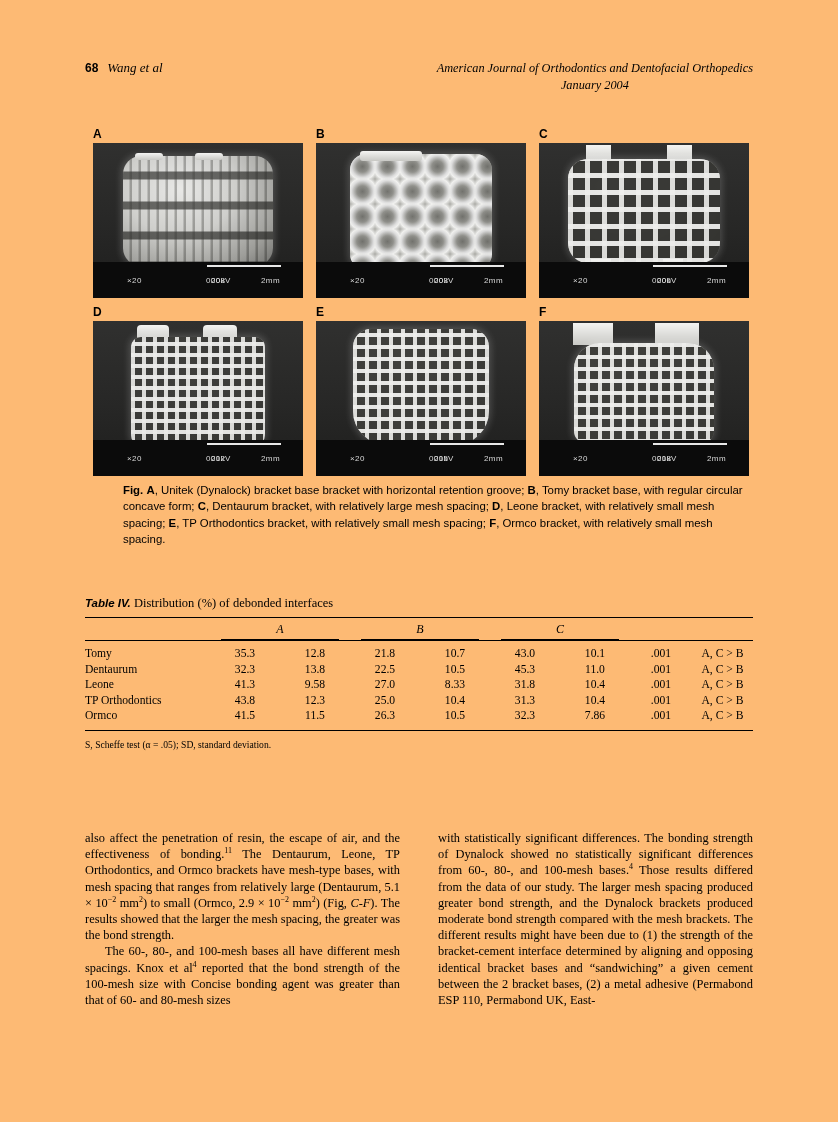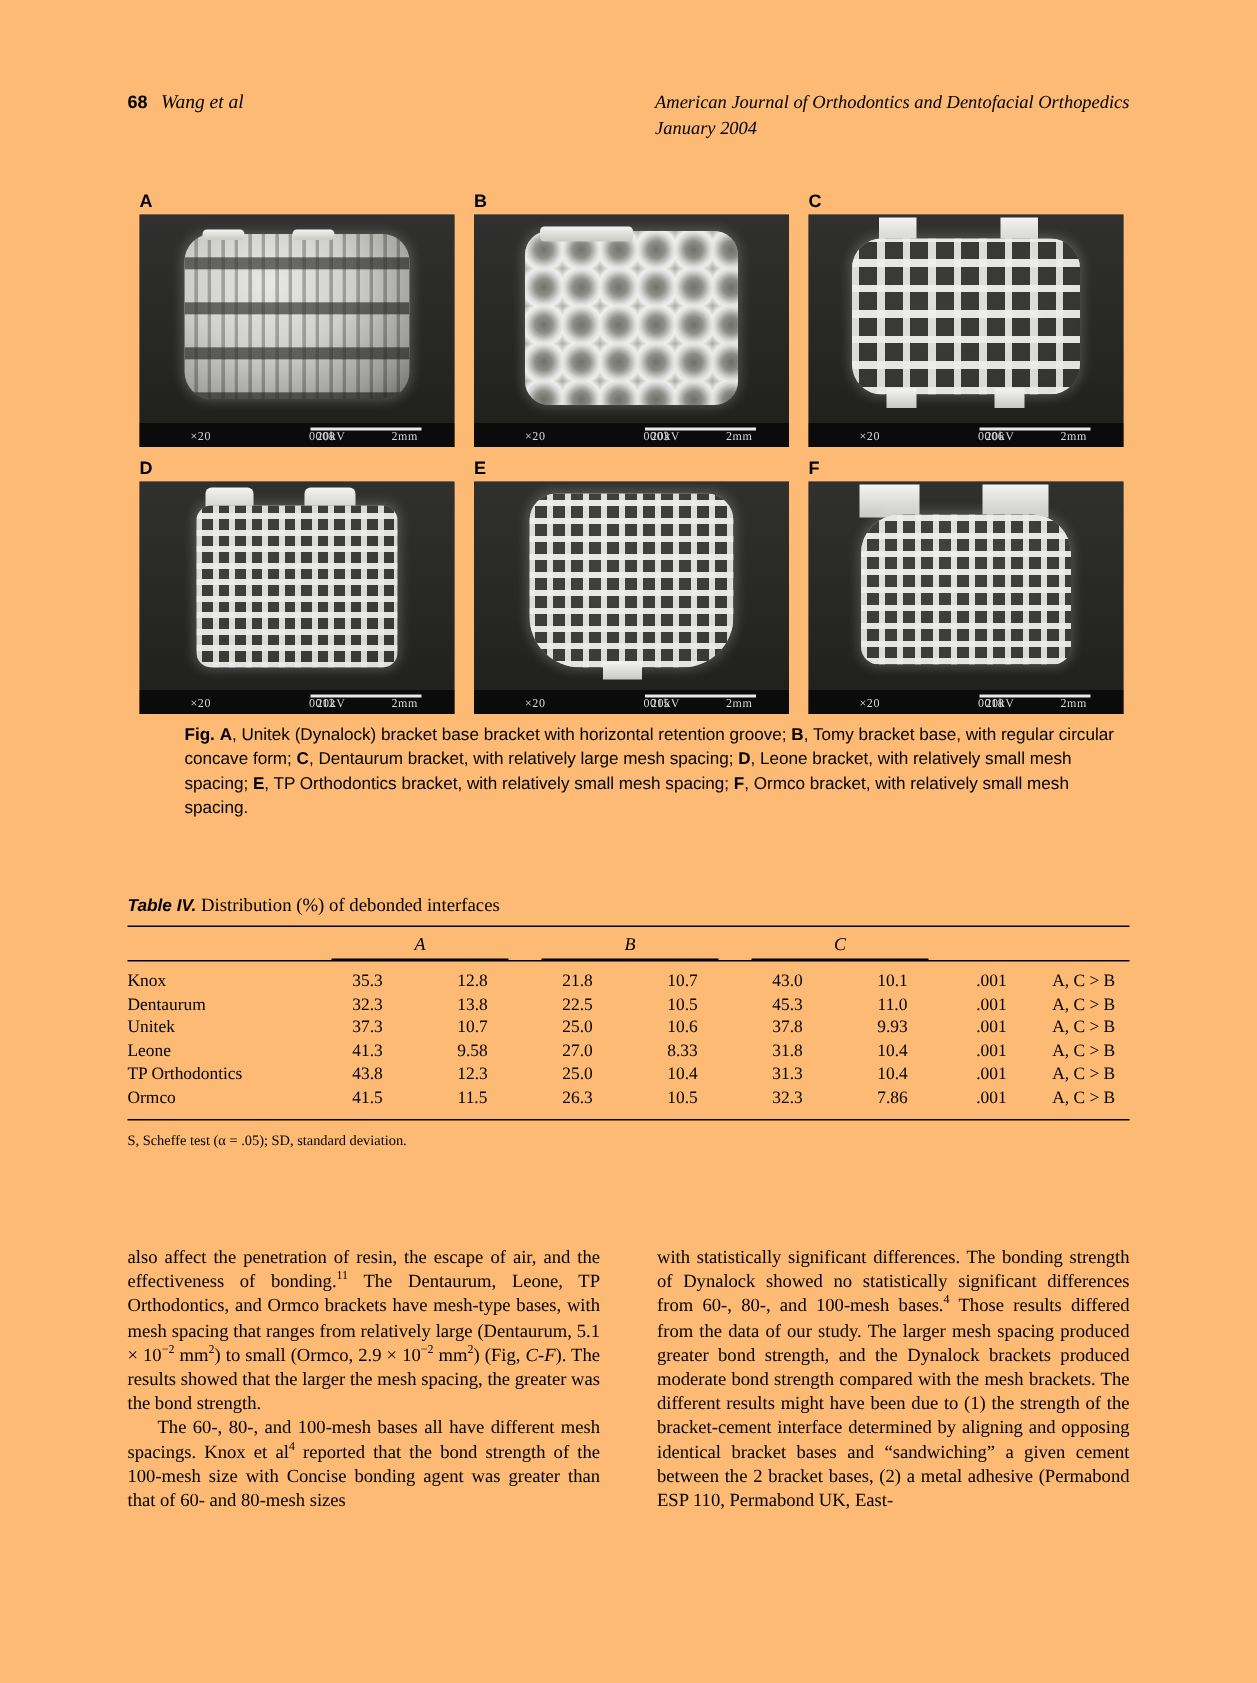--- a/index.html
+++ b/index.html
@@ -42,21 +42,21 @@
     margin-right: 9px;
   }
   .runhead-author {
     font-style: italic;
     font-size: 13px;
   }
   .runhead-right {
     position: absolute;
     right: 0;
     top: 0;
-    text-align: left;
+    text-align: center;
     font-style: italic;
     font-size: 12.3px;
     line-height: 17px;
   }
 
   
   .figure-block {
     position: absolute;
     left: 93px;
     top: 128px;
@@ -159,24 +159,24 @@
   .wing {
     position: absolute;
     background: linear-gradient(180deg,#f4f4f2,#c8c8c4);
   }
   
   .infobar {
     position: absolute;
     left: 0;
     right: 0;
     bottom: 0;
-    height: 16px;
+    height: 36px;
     background: #0b0b0b;
     color: #d8d8d8;
-    font-family: Liberation Serif, serif;
+    font-family: Liberation Sans, sans-serif;
     font-size: 8px;
     letter-spacing: .4px;
     display: flex;
     align-items: center;
   }
   .ib-mag { position: absolute; left: 34px; }
   .ib-num { position: absolute; left: 68px; margin-left: 45px; }
   .ib-kv  { position: absolute; left: 118px; }
   .ib-sc  { position: absolute; left: 168px; }
   .scalebar {
@@ -465,21 +465,21 @@
 
 
         <tr class="rule-mid">
             <td colspan="9"></td>
           </tr>
         <tr class="spacer-row">
             <td colspan="9"></td>
           </tr>
 
         <tr class="data-row">
-          <td class="l">Knox</td>
+          <td class="l">Tomy</td>
           <td class="c">35.3</td>
           <td class="c">12.8</td>
           <td class="c">21.8</td>
           <td class="c">10.7</td>
           <td class="c">43.0</td>
           <td class="c">10.1</td>
           <td class="c">.001</td>
           <td class="c">A, C &gt; B</td>
         </tr>
 
@@ -488,31 +488,20 @@
           <td class="c">32.3</td>
           <td class="c">13.8</td>
           <td class="c">22.5</td>
           <td class="c">10.5</td>
           <td class="c">45.3</td>
           <td class="c">11.0</td>
           <td class="c">.001</td>
           <td class="c">A, C &gt; B</td>
         </tr>
 
-        <tr class="data-row">
-          <td class="l">Unitek</td>
-          <td class="c">37.3</td>
-          <td class="c">10.7</td>
-          <td class="c">25.0</td>
-          <td class="c">10.6</td>
-          <td class="c">37.8</td>
-          <td class="c">9.93</td>
-          <td class="c">.001</td>
-          <td class="c">A, C &gt; B</td>
-        </tr>
 
         <tr class="data-row">
           <td class="l">Leone</td>
           <td class="c">41.3</td>
           <td class="c">9.58</td>
           <td class="c">27.0</td>
           <td class="c">8.33</td>
           <td class="c">31.8</td>
           <td class="c">10.4</td>
           <td class="c">.001</td>

